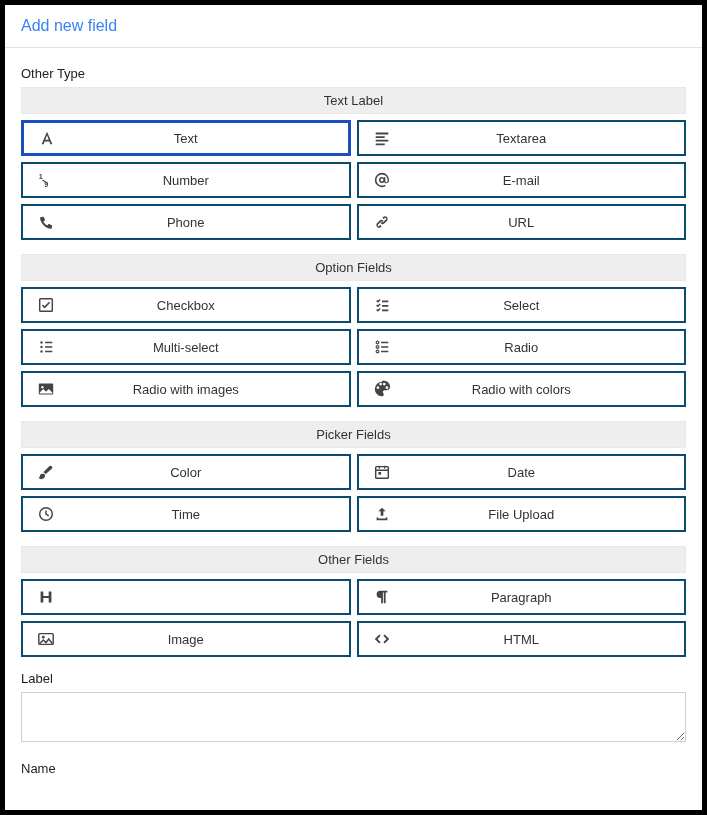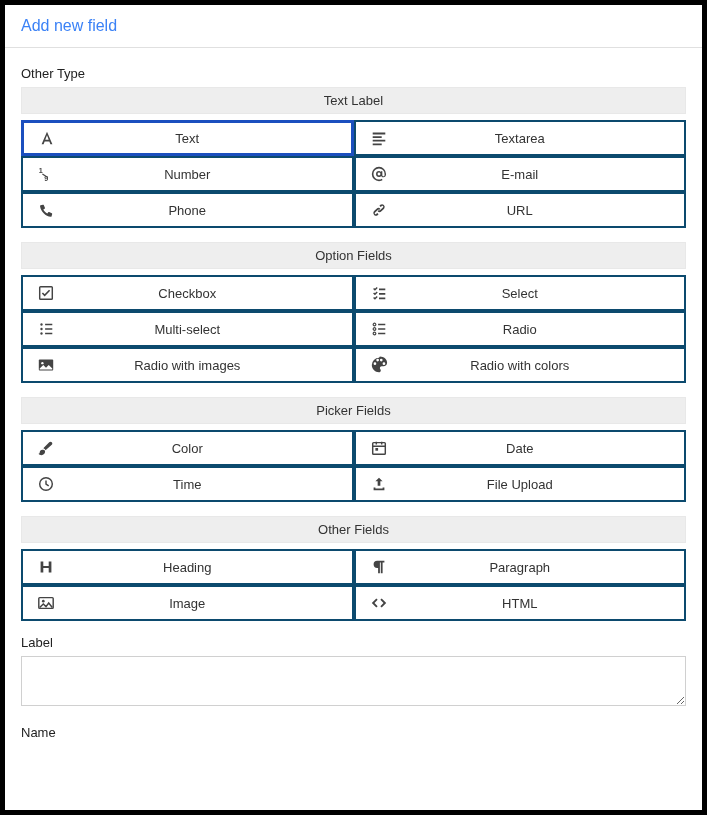--- a/index.html
+++ b/index.html
@@ -33,20 +33,21 @@
   .group-header {
     background: #eee;
     text-align: center;
     font-size: 13px;
     padding: 5px 0;
     border: 1px solid #e8e8e8;
   }
   .grid {
     display: grid;
     grid-template-columns: 1fr 1fr;
+    gap: 6px;
     margin-top: 6px;
     margin-bottom: 14px;
   }
   .field-btn {
     display: flex;
     align-items: center;
     border: 2px solid #0c4a6e;
     background: #fff;
     height: 36px;
     cursor: pointer;
@@ -316,21 +317,20 @@
           </div>
         </div>
         <div class="group-header">Other Fields</div>
         <div class="grid">
           <div class="field-btn">
             <span class="icon">
               <svg viewBox="0 0 20 20">
                 <use href="#heading-icon"></use>
               </svg>
             </span>
-            <span class="label">Heading</span>
           </div>
           <div class="field-btn">
             <span class="icon">
               <svg viewBox="0 0 20 20">
                 <use href="#paragraph-icon"></use>
               </svg>
             </span>
             <span class="label">Paragraph</span>
           </div>
           <div class="field-btn">

